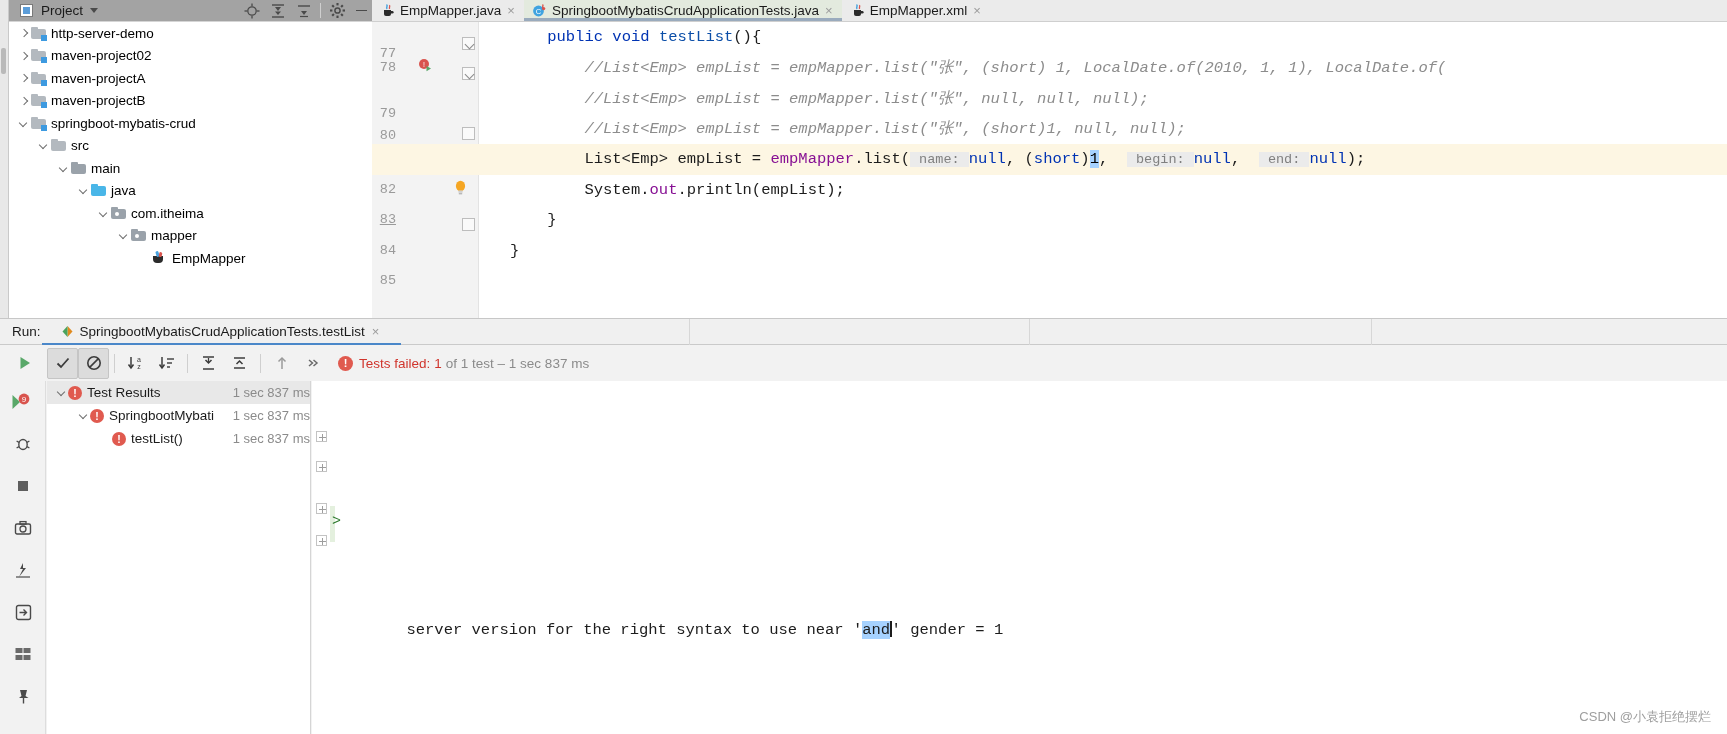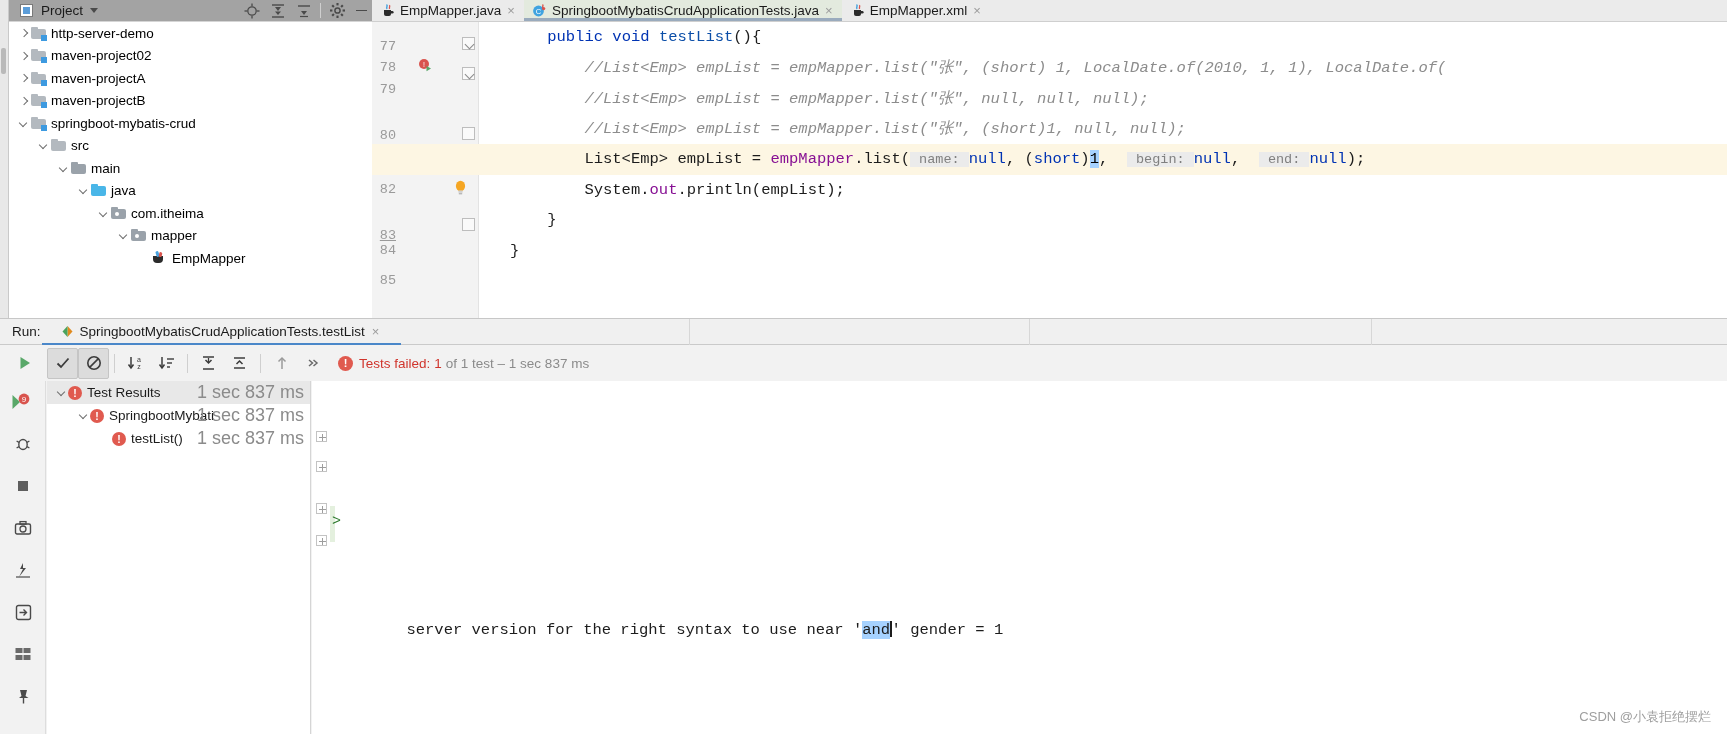--- a/index.html
+++ b/index.html
@@ -115,21 +115,21 @@
 
   
   .testtree { position: absolute; left: 47px; top: 63px; width: 264px; height: 353px; background: #ffffff; border-right: 1px solid #d5d5d5; }
   .ttrow { height: 23px; display: flex; align-items: center; font-size: 13.5px; color: #1b1b1b; white-space: nowrap; position: relative; }
   .ttrow.sel { background: #e8e8e8; }
   .ttarrow { width: 13px; height: 13px; position: relative; flex: none; }
   .ttarrow:after { content: ""; position: absolute; left: 3px; top: 3px; width: 5px; height: 5px;
     border-right: 1.4px solid #6e6e6e; border-bottom: 1.4px solid #6e6e6e; transform: rotate(45deg); }
   .tbadge { width: 14px; height: 14px; border-radius: 50%; background: #e05a4f; color: #fff; font-size: 10.5px;
     font-weight: bold; display: flex; align-items: center; justify-content: center; margin-right: 5px; flex: none; }
-  .ttime { position: absolute; right: 6px; font-size: 18px; color: #8b8b8b; }
+  .ttime { position: absolute; right: 0; font-size: 13px; color: #8b8b8b; }
 
   
   .console { position: absolute; left: 312px; top: 63px; width: 1415px; height: 353px; background: #ffffff; }
   .cgutter { position: absolute; left: 0; top: 0; width: 22px; height: 353px; background: #ffffff; }
   .cfold { position: absolute; left: 4px; width: 11px; height: 11px; border: 1px solid #c3c3c3; background: #fff; }
   .cfold:before { content: ""; position: absolute; left: 2px; top: 4.5px; width: 7px; height: 1px; background: #9d9d9d; }
   .cfold:after { content: ""; position: absolute; left: 4.5px; top: 2px; width: 1px; height: 7px; background: #9d9d9d; }
   .greenbar { position: absolute; left: 18px; top: 125px; width: 5px; height: 36px; background: #e4f0de; }
   .carrow { position: absolute; left: 20px; top: 132px; font-family: "Liberation Mono", monospace; font-size: 15px; color: #2c7a2c; }
   .ctext { position: absolute; left: 20px; font-family: "Liberation Mono", monospace; font-size: 15.5px; color: #1c1c1c; white-space: pre; }
@@ -347,27 +347,27 @@
           <span class="cup"></span>
           <span class="steam"></span>
           <span class="steam2"></span>
         </span>
         <span class="tlabel">EmpMapper</span>
       </div>
     </div>
 
   <div class="editor">
     <div class="gutter">
-        <div class="gline" style="top: 17px;">77</div>
+        <div class="gline" style="top: 24px;">77</div>
         <div class="gline" style="top: 37.5px;">78</div>
-        <div class="gline" style="top: 60px;">79</div>
+        <div class="gline" style="top: 84px;">79</div>
         <div class="gline" style="top: 106px; text-align: center;">80</div>
         <div class="gline" style="top: 129px;">81</div>
         <div class="gline" style="top: 159.5px;">82</div>
-        <div class="gline" style="top: 206px; text-decoration: underline;">83</div>
+        <div class="gline" style="top: 190px; text-decoration: underline;">83</div>
         <div class="gline" style="top: 220.5px;">84</div>
         <div class="gline" style="top: 251px;">85</div>
       </div>
     <div class="folds">
       <div class="foldmark arrow" style="top:15px"></div>
       <div class="foldmark arrow" style="top:45px"></div>
       <div class="foldmark" style="top:105px"></div>
       <div class="foldmark" style="top:196px"></div>
     </div>
     <div class="runmark">

